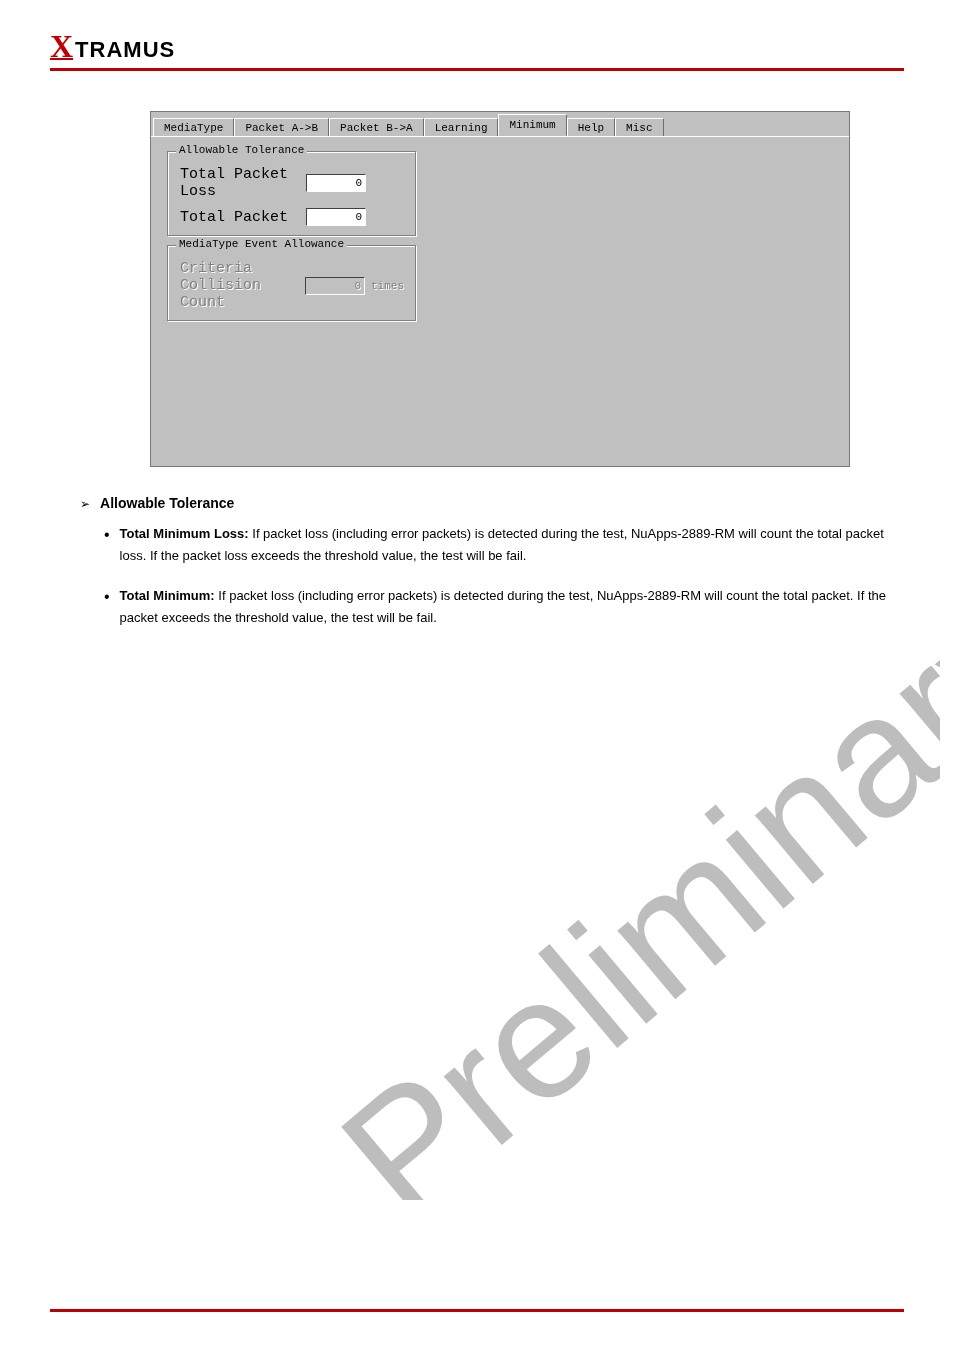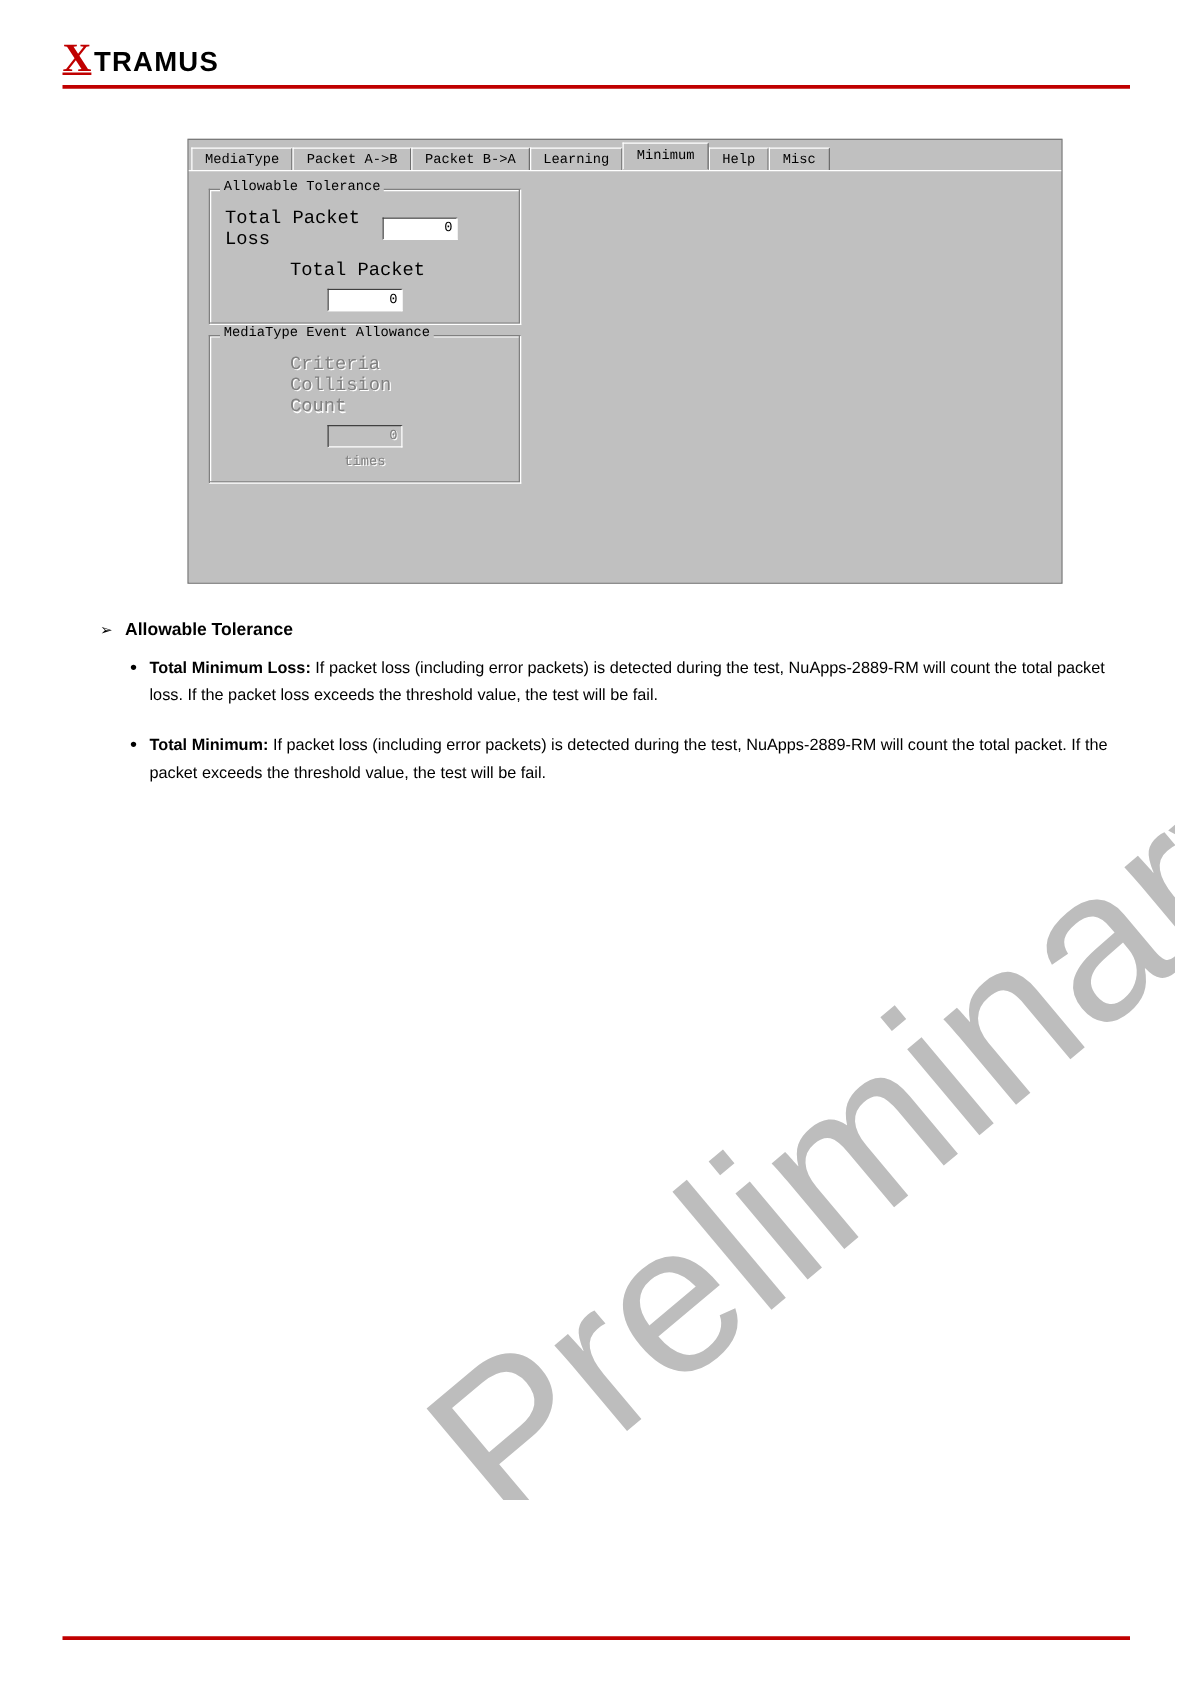--- a/index.html
+++ b/index.html
@@ -106,21 +106,21 @@
     background: #c0c0c0;
     padding: 0 3px;
     font-size: 11px;
   }
   .field-row {
     display: flex;
     align-items: center;
     margin-bottom: 8px;
     gap: 6px;
   }
-  .field-row:last-child { margin-bottom: 0; flex-direction: column; }
+  .field-row:last-child { margin-bottom: 0; }
   .field-label {
     width: 120px;
     font-size: 15px;
   }
   .field-label.disabled {
     color: #808080;
     text-shadow: 1px 1px 0 #fff;
   }
   .sunken-input {
     width: 60px;

